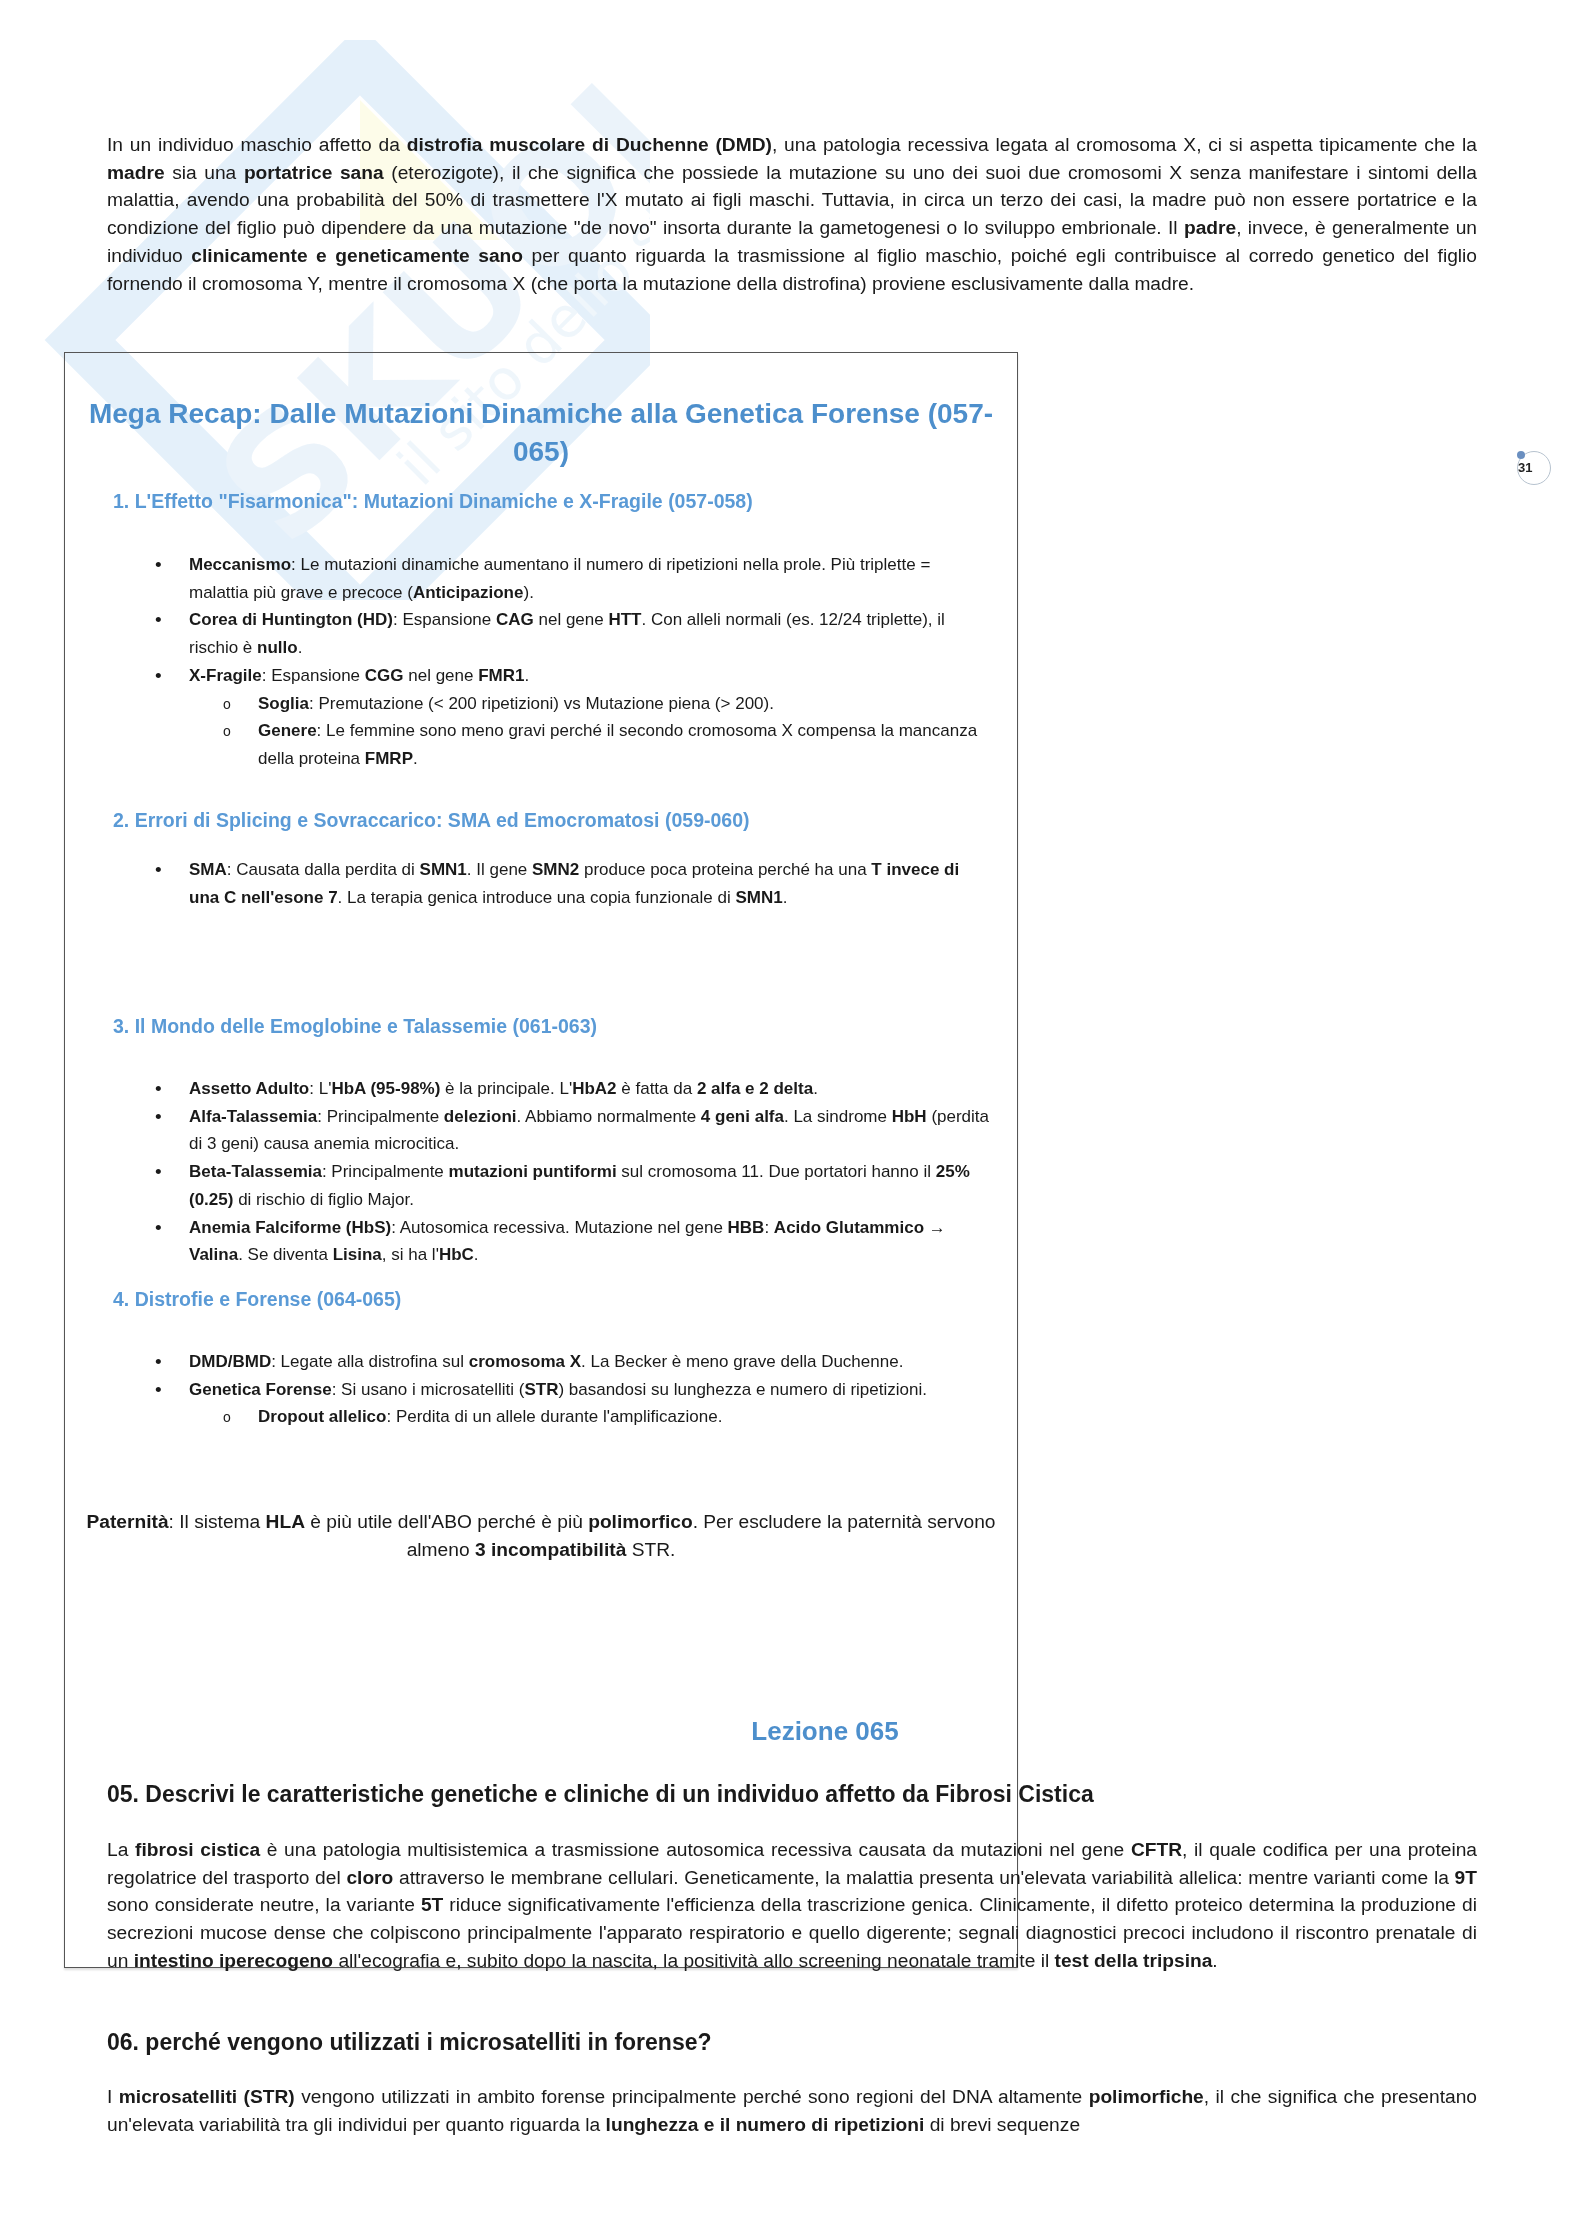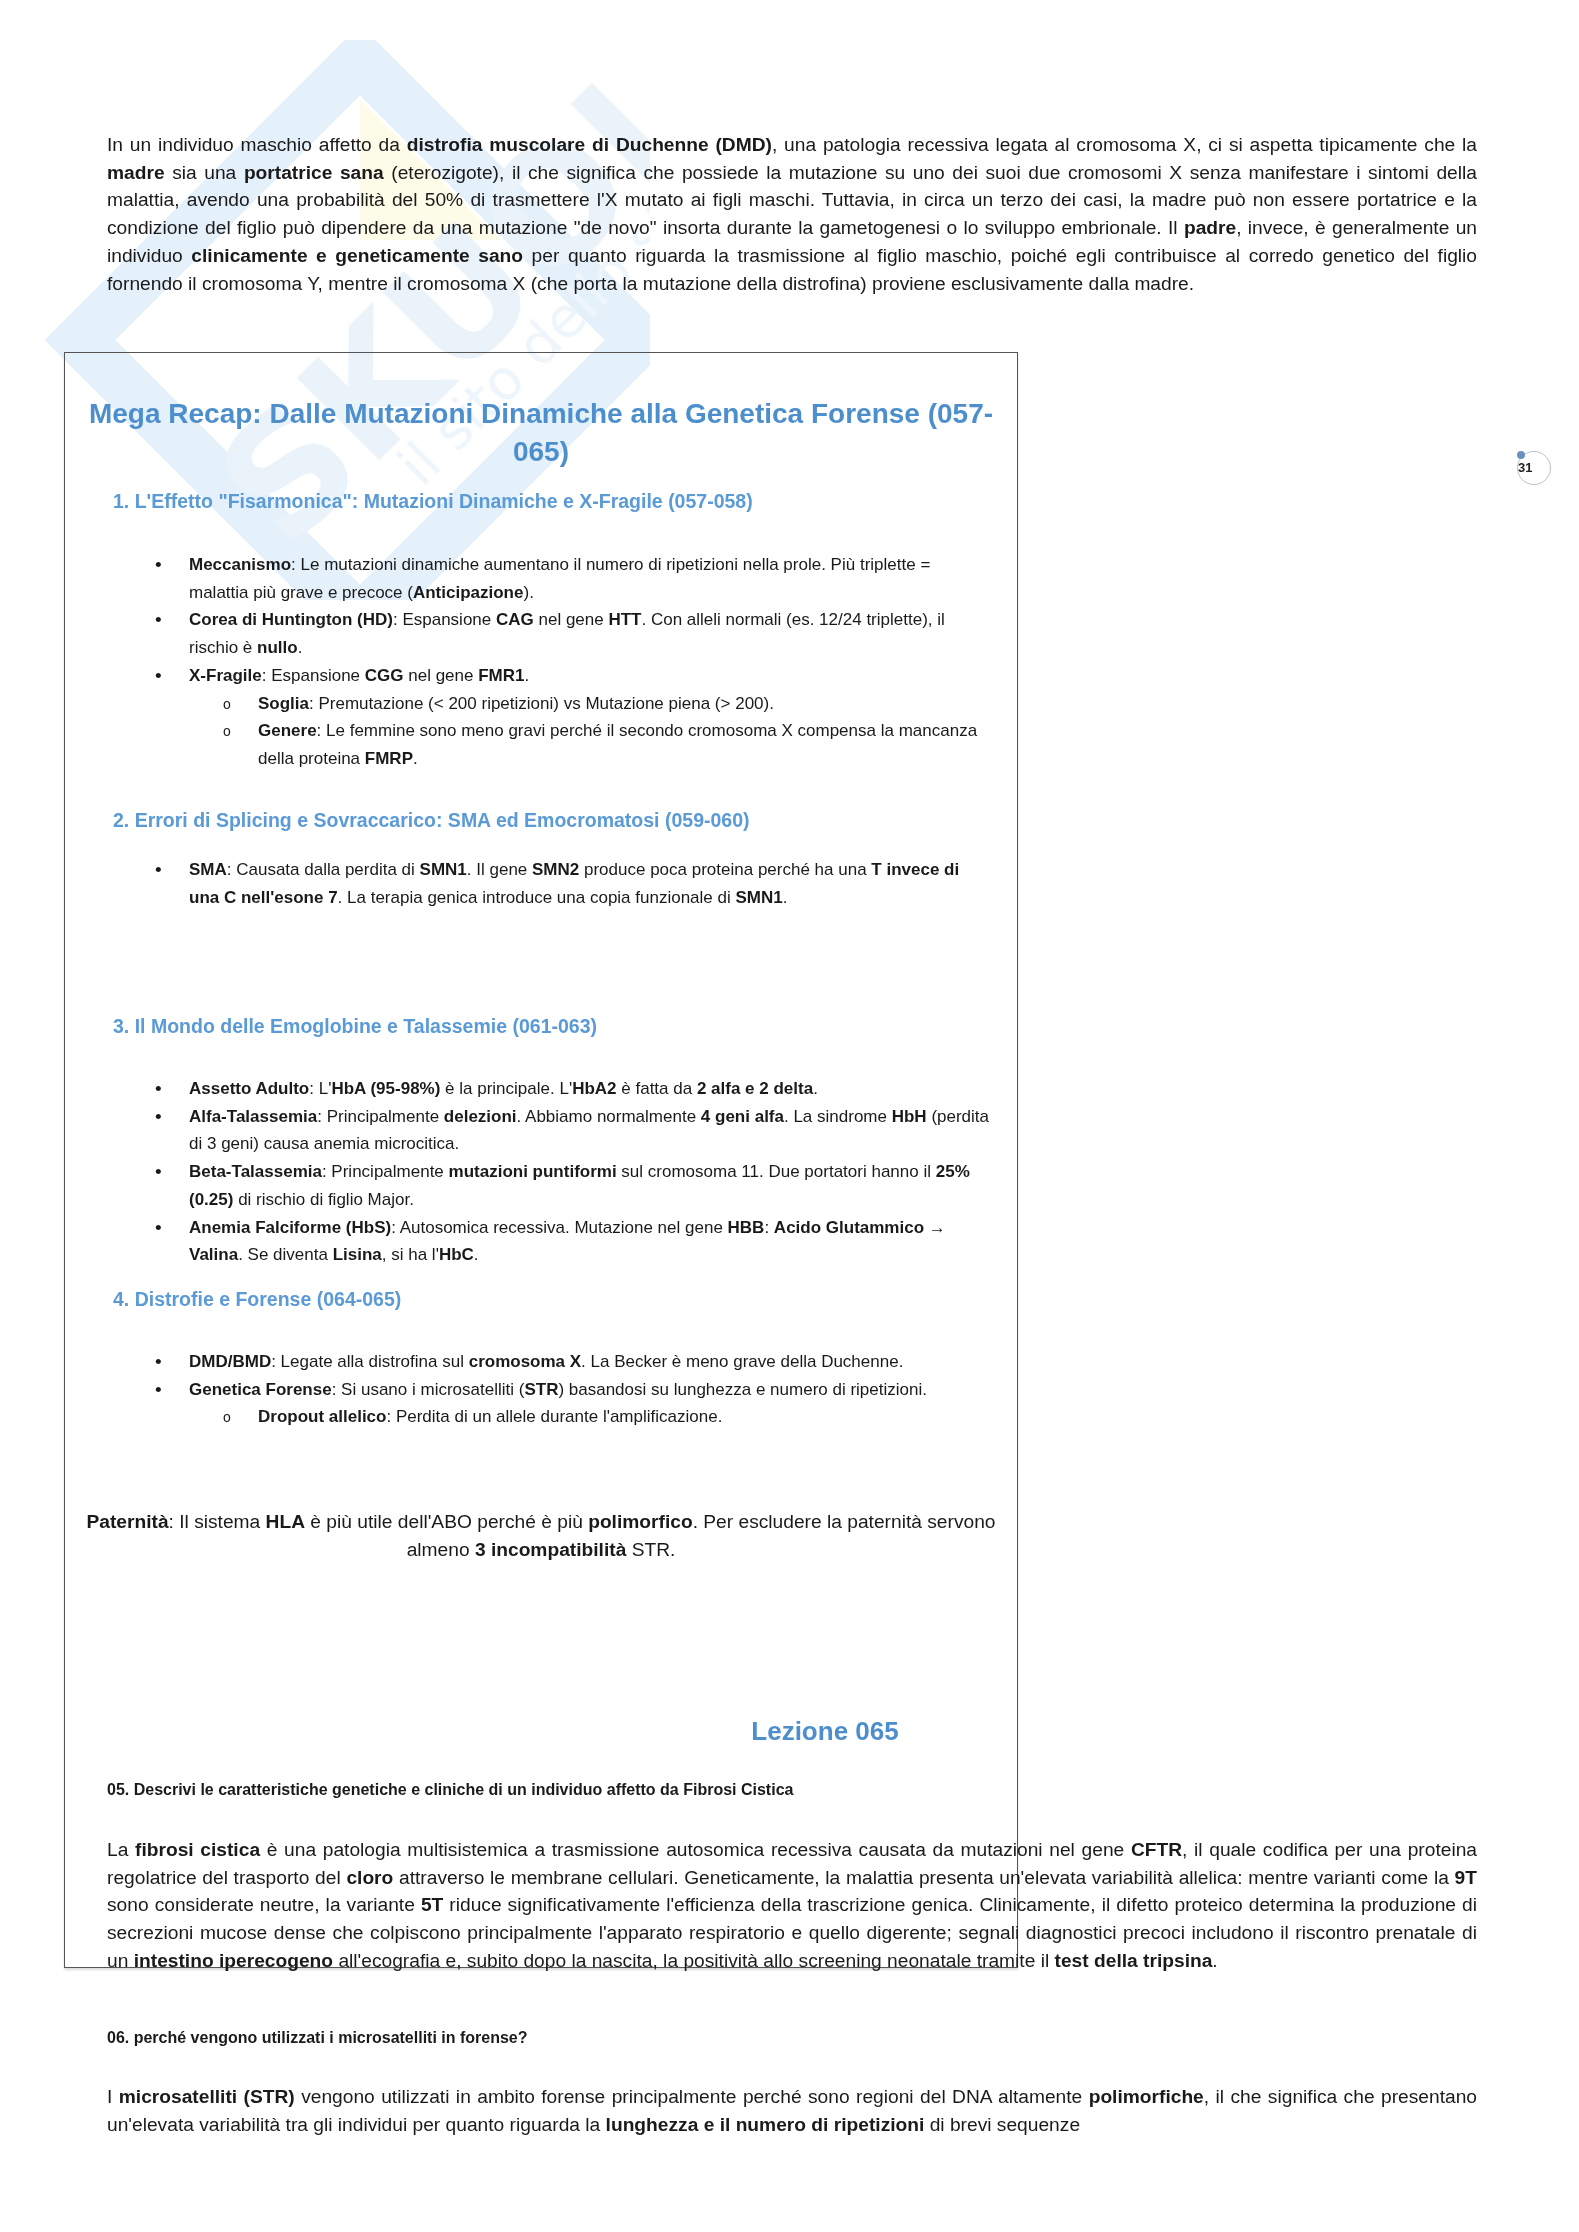--- a/index.html
+++ b/index.html
@@ -45,21 +45,21 @@
   }
   .paternity {
     position: absolute; left: 20px; right: 20px; top: 1155px; text-align: center;
     font-size: 19.2px; line-height: 27.7px;
   }
   .lesson-title {
     position: absolute; left: 0; width: 1650px; top: 1716px; text-align: center;
     color: #4d8fcc; font-size: 26px; font-weight: bold;
   }
   .question {
-    position: absolute; left: 107px; font-size: 16px; font-weight: bold; z-index: 1;
+    position: absolute; left: 107px; font-size: 23px; font-weight: bold; z-index: 1;
   }
   .page-badge {
     position: absolute; left: 1517px; top: 451px; width: 34px; height: 34px;
     border: 1.5px solid #b7c3cf; border-radius: 50%; box-sizing: border-box;
     font-size: 13px; font-weight: bold; color: #222; text-align: left; line-height: 31px;
   }
   .page-badge .dot {
     position: absolute; left: -1px; top: -1px; width: 8px; height: 8px; border-radius: 50%;
     background: #6a8fc0;
   }

